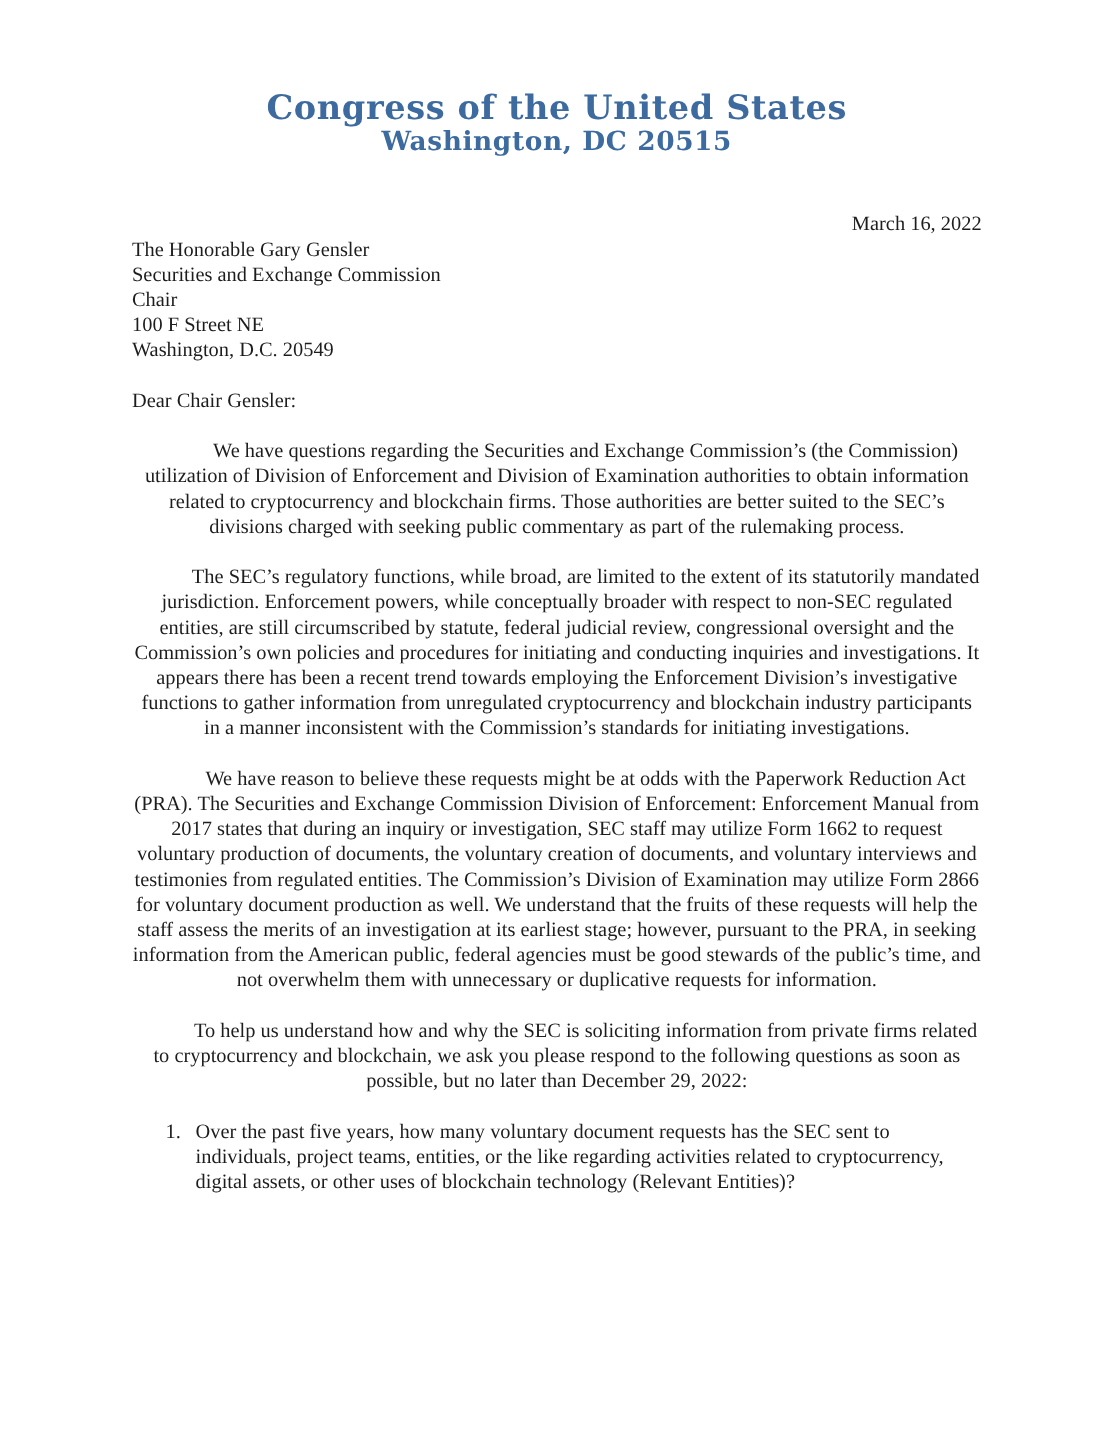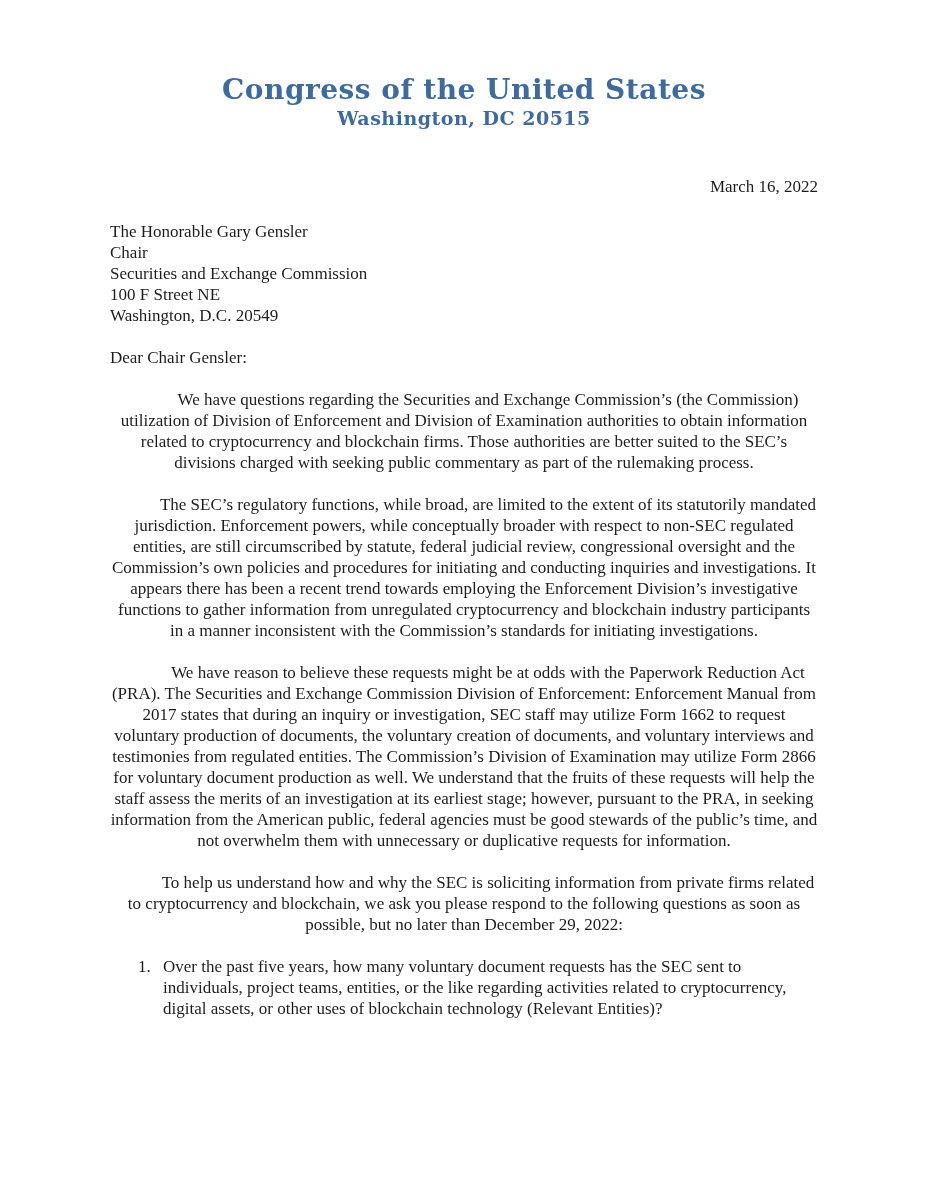--- a/index.html
+++ b/index.html
@@ -25,31 +25,30 @@
     color: #3d6a9f;
     font-family: "DejaVu Serif", serif;
     font-weight: bold;
   }
   .letterhead-title {
     font-size: 28px;
     line-height: 31px;
     letter-spacing: 0.5px;
   }
   .letterhead-subtitle {
-    font-size: 19px;
+    font-size: 22px;
     line-height: 23px;
     margin-top: 2px;
     letter-spacing: 0.5px;
   }
   .date-line {
     text-align: right;
     margin-top: 46px;
   }
   .recipient-block {
-    margin-top: 24px;
   }
   .salutation {
     margin-top: 21px;
   }
   .para {
     margin: 21px 0 0 0;
     text-indent: 48px;
     text-align: center;
   }
   .question-list {
@@ -74,22 +73,22 @@
 
   <header class="letterhead">
     <div class="letterhead-title">Congress of the United States</div>
     <div class="letterhead-subtitle">Washington, DC 20515</div>
   </header>
 
   <div class="date-line">March 16, 2022</div>
 
   <div class="recipient-block">
     <div>The Honorable Gary Gensler</div>
+    <div>Securities and Exchange Commission</div>
     <div>Chair</div>
-    <div>Securities and Exchange Commission</div>
     <div>100 F Street NE</div>
     <div>Washington, D.C. 20549</div>
   </div>
 
   <div class="salutation">Dear Chair Gensler:</div>
 
   <p class="para">We have questions regarding the Securities and Exchange Commission’s (the Commission) utilization of Division of Enforcement and Division of Examination authorities to obtain information related to cryptocurrency and blockchain firms. Those authorities are better suited to the SEC’s divisions charged with seeking public commentary as part of the rulemaking process.</p>
   <p class="para">The SEC’s regulatory functions, while broad, are limited to the extent of its statutorily mandated jurisdiction. Enforcement powers, while conceptually broader with respect to non-SEC regulated entities, are still circumscribed by statute, federal judicial review, congressional oversight and the Commission’s own policies and procedures for initiating and conducting inquiries and investigations. It appears there has been a recent trend towards employing the Enforcement Division’s investigative functions to gather information from unregulated cryptocurrency and blockchain industry participants in a manner inconsistent with the Commission’s standards for initiating investigations.</p>
   <p class="para">We have reason to believe these requests might be at odds with the Paperwork Reduction Act (PRA). The Securities and Exchange Commission Division of Enforcement: Enforcement Manual from 2017 states that during an inquiry or investigation, SEC staff may utilize Form 1662 to request voluntary production of documents, the voluntary creation of documents, and voluntary interviews and testimonies from regulated entities. The Commission’s Division of Examination may utilize Form 2866 for voluntary document production as well. We understand that the fruits of these requests will help the staff assess the merits of an investigation at its earliest stage; however, pursuant to the PRA, in seeking information from the American public, federal agencies must be good stewards of the public’s time, and not overwhelm them with unnecessary or duplicative requests for information.</p>
   <p class="para">To help us understand how and why the SEC is soliciting information from private firms related to cryptocurrency and blockchain, we ask you please respond to the following questions as soon as possible, but no later than December 29, 2022:</p>

